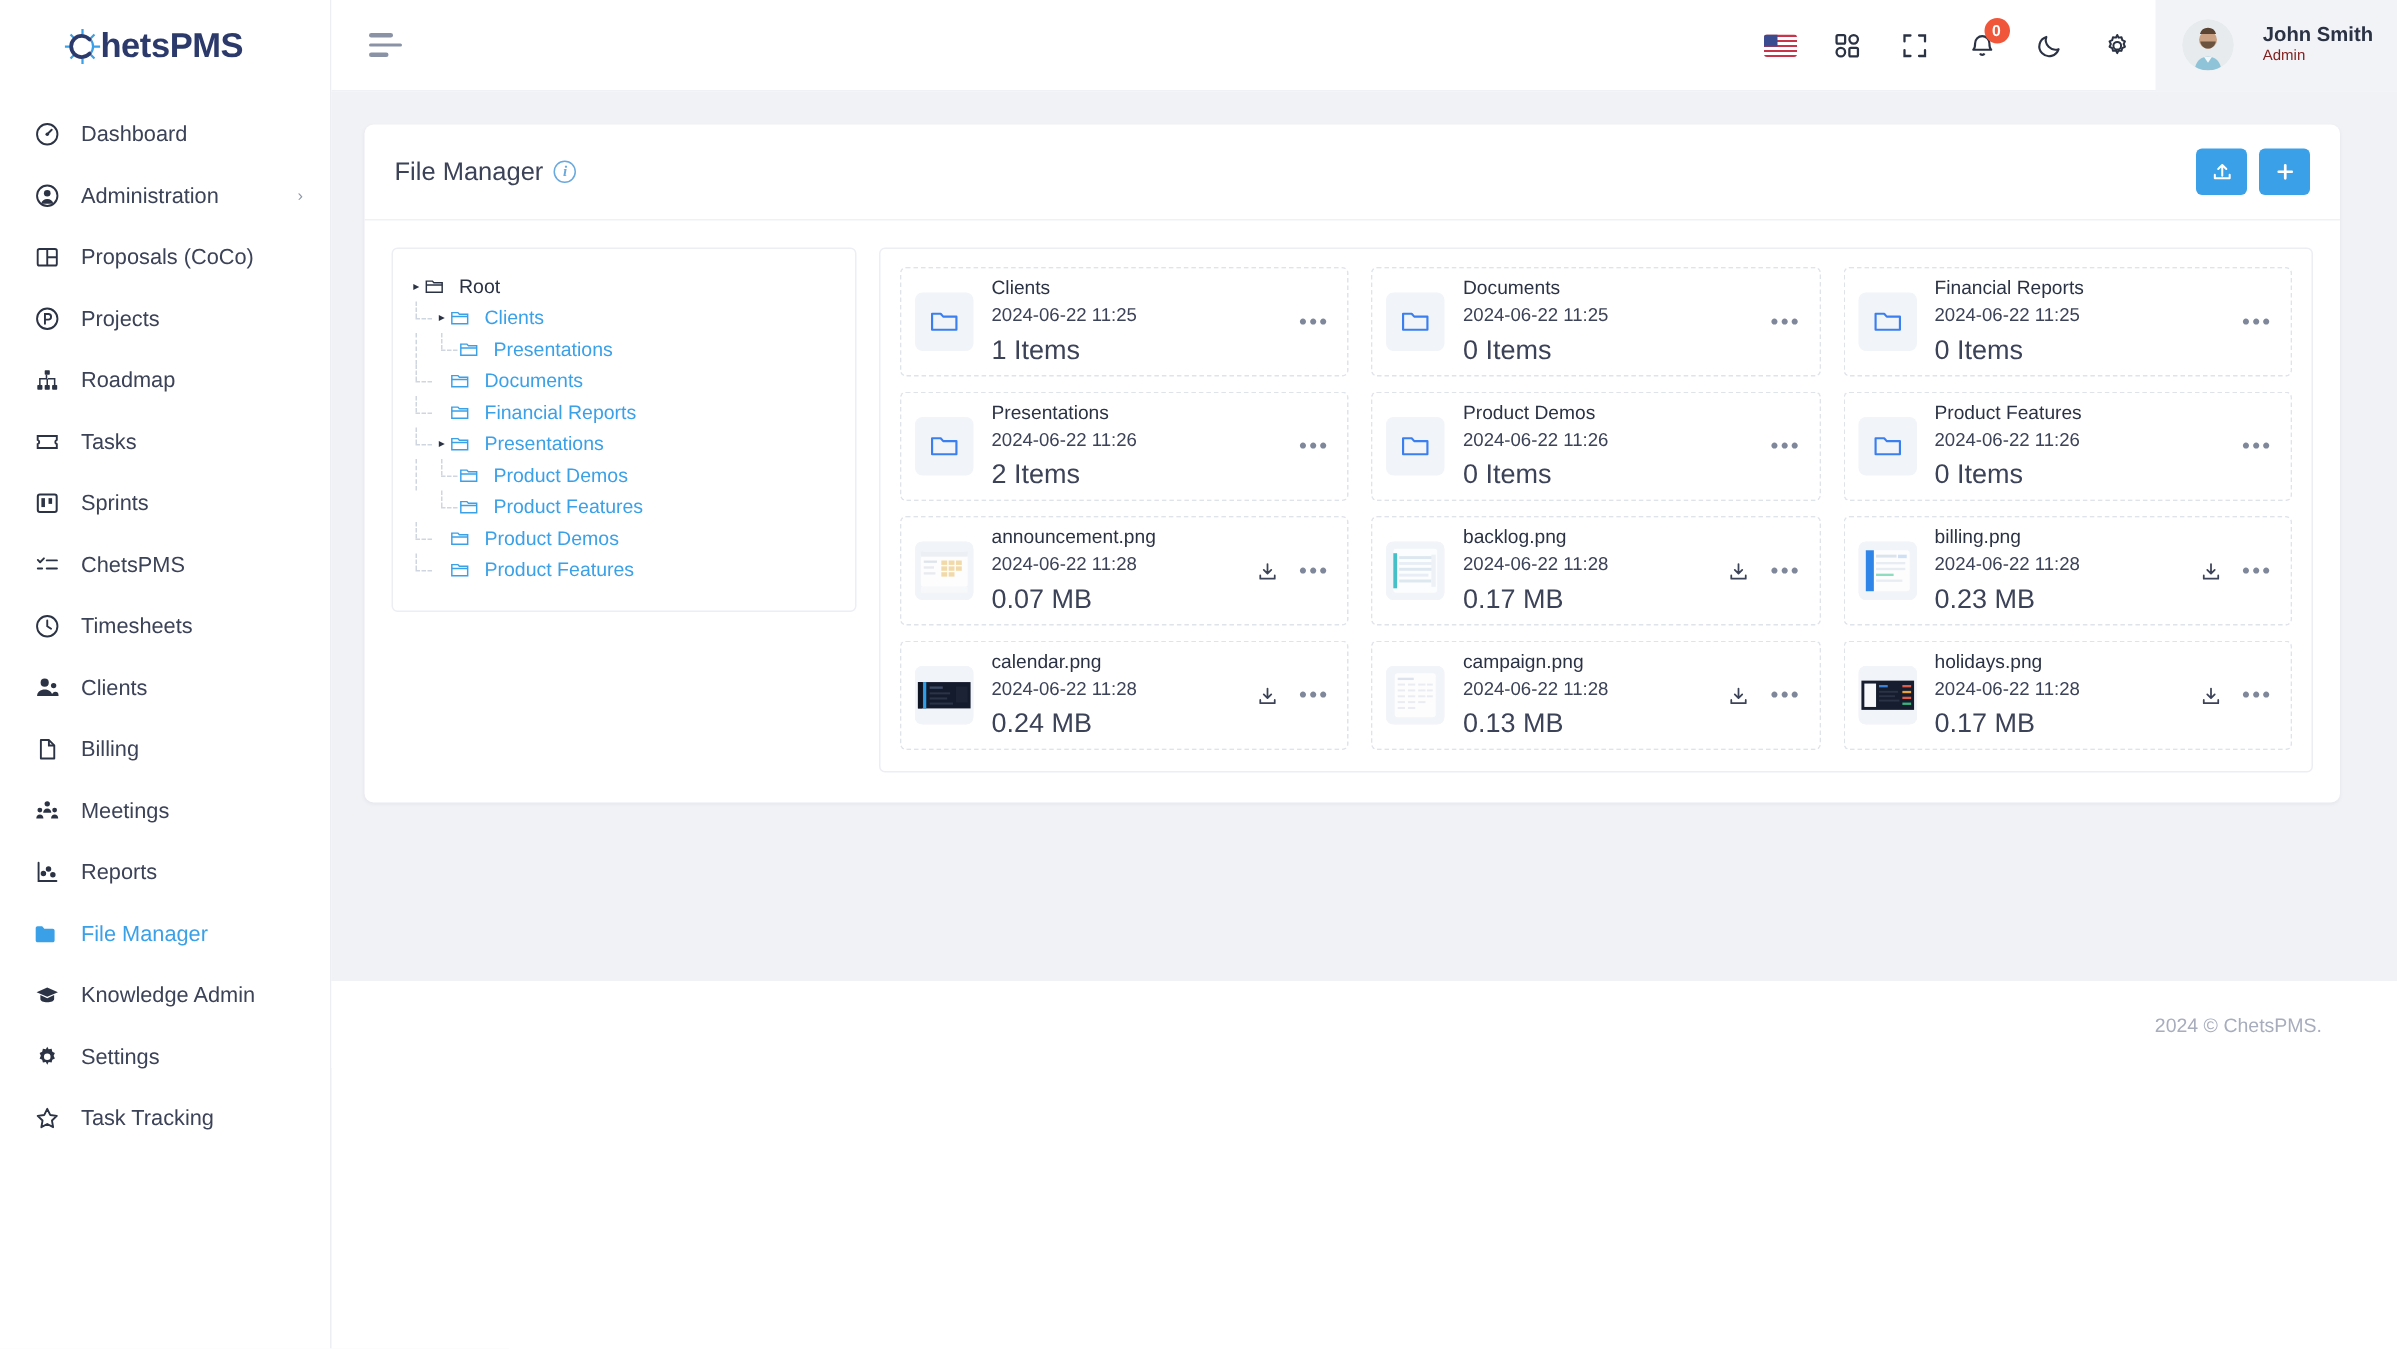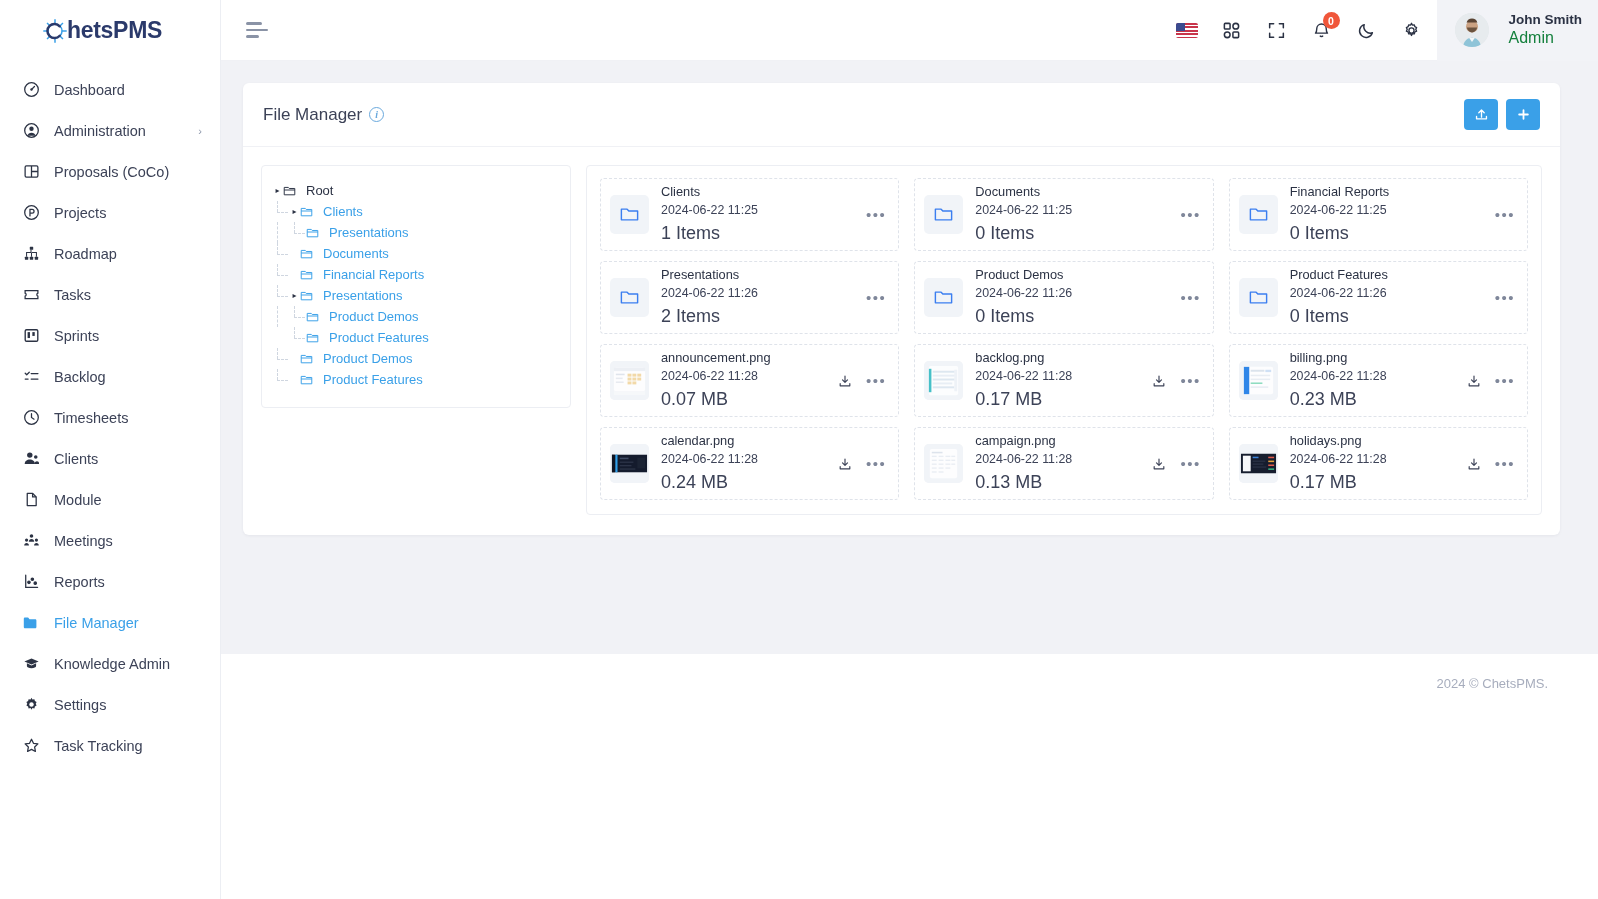--- a/index.html
+++ b/index.html
@@ -94,21 +94,21 @@
     height: 61px; padding: 0 16px 0 18px;
     background: #f2f3f7; cursor: pointer; min-width: 154px;
   }
   .avatar {
     width: 34px; height: 34px; border-radius: 50%;
     background: #e2e7ea; overflow: hidden; position: relative;
     flex: 0 0 34px;
   }
   .profile-text { line-height: 1.25; }
   .profile-name { font-size: 13.5px; font-weight: 700; color: #2b3244; }
-  .profile-role { font-size: 16px; color: #15803d; }
+  .profile-role { font-size: 10px; color: #7f1d1d; }
 
   
   .content {
     flex: 1 1 auto; background: #f1f2f6;
     padding: 22px 38px 0 22px; overflow: hidden;
     display: flex; flex-direction: column;
   }
   .panel {
     background: #fff; border-radius: 6px;
     box-shadow: 0 1px 3px rgba(30,40,70,.06);
@@ -310,21 +310,21 @@
         <span class="ni-label">Sprints</span>
       </div>
 
       <div class="nav-item">
         <span class="ni-icon">
           <svg width="17" height="17" viewBox="0 0 20 20" fill="none" stroke="currentColor" stroke-width="1.5">
             <path d="M2.6 6.2l1.8 1.8 3-3" stroke-linecap="round" stroke-linejoin="round"></path>
             <path d="M9.6 6.6h8M9.6 13h8M2.6 13h3.4" stroke-linecap="round"></path>
           </svg>
         </span>
-        <span class="ni-label">Backlog</span>
+        <span class="ni-label">ChetsPMS</span>
       </div>
 
       <div class="nav-item">
         <span class="ni-icon">
           <svg width="17" height="17" viewBox="0 0 20 20" fill="none" stroke="currentColor" stroke-width="1.5">
             <circle cx="10" cy="10" r="8"></circle>
               <path d="M10 5.5V10l3 2" stroke-linecap="round"></path>
           </svg>
         </span>
         <span class="ni-label">Timesheets</span>
@@ -342,21 +342,21 @@
         <span class="ni-label">Clients</span>
       </div>
 
       <div class="nav-item">
         <span class="ni-icon">
           <svg width="17" height="17" viewBox="0 0 20 20" fill="none" stroke="currentColor" stroke-width="1.5">
             <path d="M5 2.8h6.4L15.5 7v10.2H5z" stroke-linejoin="round"></path>
             <path d="M11.3 2.8V7h4.2"></path>
           </svg>
         </span>
-        <span class="ni-label">Module</span>
+        <span class="ni-label">Billing</span>
       </div>
 
       <div class="nav-item">
         <span class="ni-icon">
           <svg width="17" height="17" viewBox="0 0 20 20" fill="currentColor">
             <circle cx="10" cy="4.6" r="2.1"></circle>
             <path d="M6.8 11.5c0-2 1.4-3.3 3.2-3.3s3.2 1.3 3.2 3.3z"></path>
             <circle cx="4.2" cy="9.5" r="1.9"></circle>
               <path d="M1.4 16c0-1.9 1.2-3.1 2.8-3.1s2.8 1.2 2.8 3.1z"></path>
             <circle cx="15.8" cy="9.5" r="1.9"></circle>

